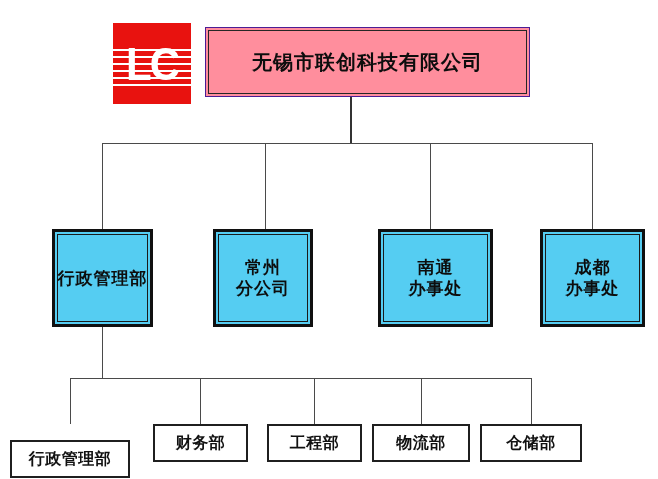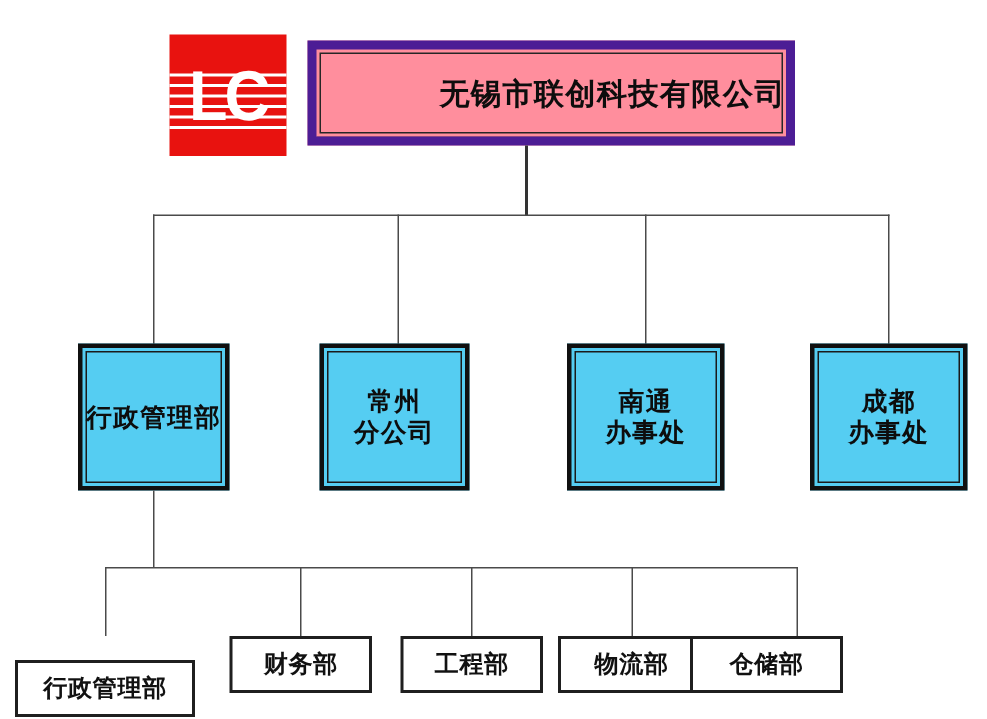--- a/index.html
+++ b/index.html
@@ -27,23 +27,23 @@
     display:flex;align-items:center;justify-content:center;
     color:#ffffff;font-weight:bold;font-size:42px;
     letter-spacing:-2px;line-height:1;
     transform:scaleY(1.12);
   }
 
   
   .root-box{
     position:absolute;left:205px;top:27px;width:325px;height:70px;
     background:#ff8e9d;
-    border:6px solid #4c1d95;
+    border:1px solid #4c1d95;
     box-shadow:inset 0 0 0 2px #ff8e9d, inset 0 0 0 3px #262626;
-    display:flex;align-items:center;justify-content:flex-end;
+    display:flex;align-items:center;justify-content:center;
     box-sizing:border-box;
   }
   .root-box .label{
     font-size:20px;font-weight:bold;color:#0d0d0d;letter-spacing:1px;
   }
 
   
   .l2-box{
     position:absolute;top:229px;height:98px;
     background:#55cdf2;
@@ -51,39 +51,39 @@
     box-shadow:inset 0 0 0 2px #55cdf2, inset 0 0 0 3px #1a1a1a;
     display:flex;align-items:center;justify-content:center;
     box-sizing:border-box;text-align:center;
   }
   .l2-box .label{
     font-size:17px;font-weight:bold;color:#0d0d0d;
     line-height:21px;white-space:pre-line;letter-spacing:1px;
   }
   .l2-1{left:52px;width:101px;}
   .l2-2{left:213px;width:100px;}
-  .l2-3{left:378px;width:105px;}
+  .l2-3{left:378px;width:115px;}
   .l2-4{left:540px;width:105px;}
 
   
   .l3-box{
     position:absolute;top:424px;height:38px;
     background:#ffffff;
     border:2px solid #1f1f1f;
     display:flex;align-items:center;justify-content:center;
     box-sizing:border-box;
   }
   .l3-box .label{
     font-size:16px;font-weight:600;color:#111111;letter-spacing:0.5px;
   }
   .l3-1{left:10px;width:120px;margin-top:16px;}
   .l3-2{left:153px;width:95px;justify-content:center;}
   .l3-3{left:267px;width:95px;}
   .l3-4{left:372px;width:98px;}
-  .l3-5{left:460px;width:102px;}
+  .l3-5{left:480px;width:102px;}
 
   
   .line{position:absolute;background:#4a4a4a;}
   .vline{width:1px;}
   .hline{height:1px;}
   .root-drop   {left:350px;top:97px;height:47px;width:2px;background:#333333;}
   .h-dist-1    {left:102px;top:143px;width:491px;}
   .drop-a1     {left:102px;top:143px;height:87px;}
   .drop-a2     {left:265px;top:143px;height:87px;}
   .drop-a3     {left:430px;top:143px;height:87px;}

